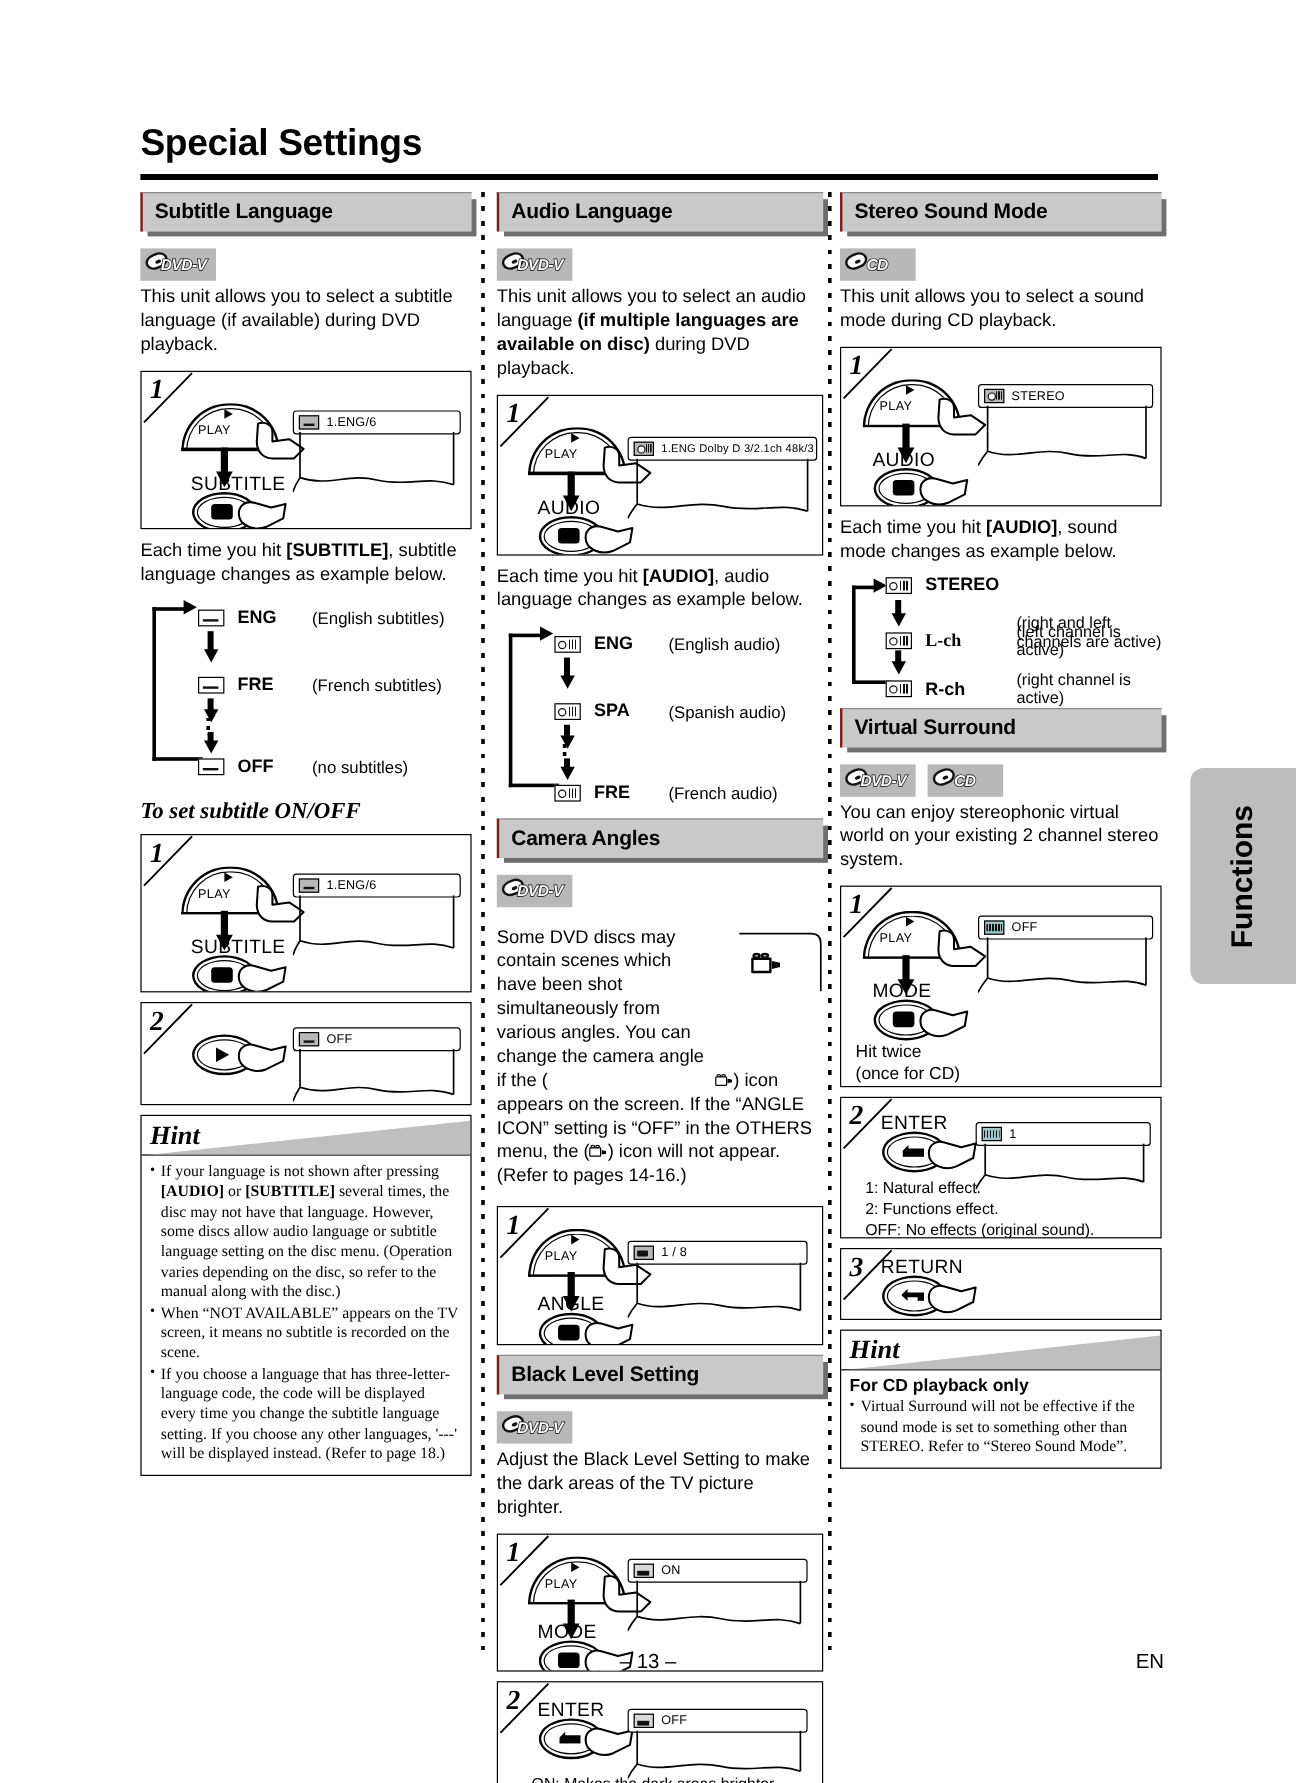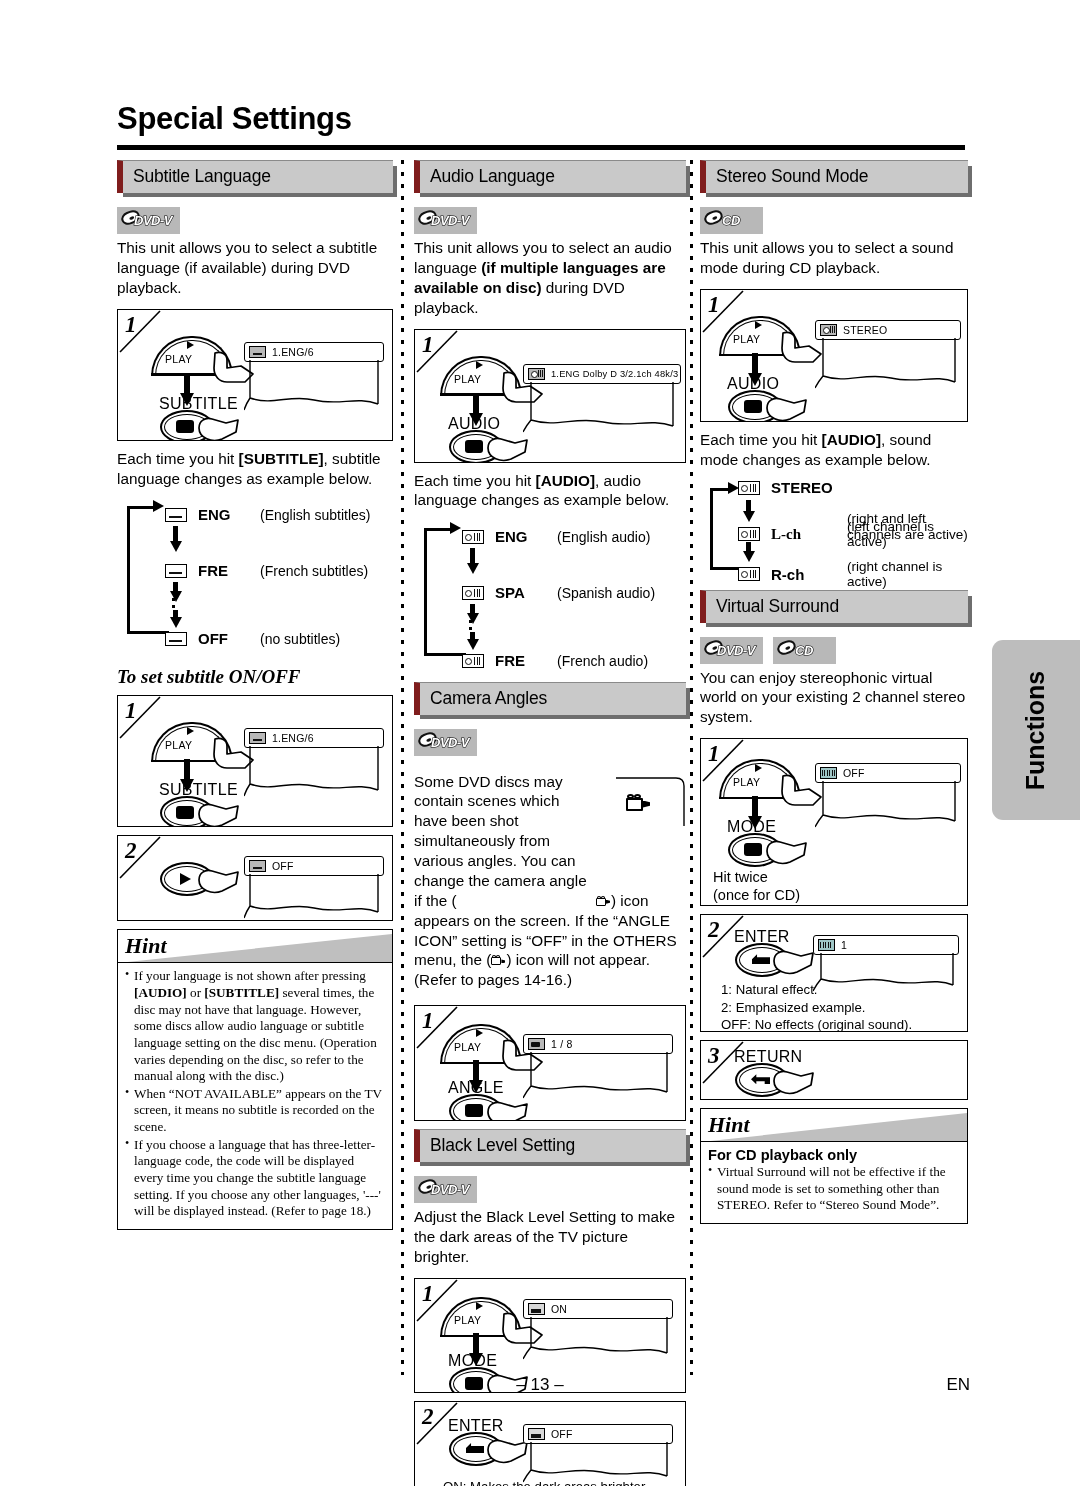--- a/index.html
+++ b/index.html
@@ -37,22 +37,22 @@
             repeating-linear-gradient(to bottom,#000 0 4px,transparent 4px 12px);
   }
   #dot1 { left:401px; }
   #dot2 { left:690px; }
 
   
   .sec-head {
     position:relative;
     background:#c9c9c9;
     border-top:1px solid #8a8a8a;
-    border-left:6px solid #7f1d1d;
-    font-size:17.5px; font-weight:normal;
+    border-left:2px solid #7f1d1d;
+    font-size:17.5px; font-weight:bold;
     padding:5px 8px 6px 10px;
     margin-bottom:14px;
     box-shadow: 5px 5px 0 -1px #6e6e6e;
     letter-spacing:-0.2px;
   }
 
   
   .badge-row { margin-bottom:4px; display:flex; gap:10px; }
   .badge {
     width:63px; height:27px; background:#b8b8b8;
@@ -902,21 +902,21 @@
           <span class="oicon vs"></span>
           <span class="txt">1</span>
         </div>
         <div class="wave" style="position:absolute;left:0;top:18px;">
           <svg width="146" height="44" viewBox="0 0 146 44">
               <path d="M8,0 L8,26 C8,26 3,32 0,38 M8,26 C32,34 50,22 76,28 C102,34 120,24 140,32 M140,0 L140,32" fill="none" stroke="#000" stroke-width="1.4"></path>
             </svg>
         </div>
       </div>
       <div class="cap" style="position:absolute;left:20px;top:66px;">1: Natural effect.</div>
-      <div class="cap" style="position:absolute;left:20px;top:84px;">2: Emphasized example.</div>
+      <div class="cap" style="position:absolute;left:20px;top:84px;">2: Functions effect.</div>
       <div class="cap" style="position:absolute;left:20px;top:101px;">OFF: No effects (original sound).</div>
     </div>
 
     <div class="figbox" style="height:60px">
       <svg class="stepslash" viewBox="0 0 46 44">
           <line x1="2" y1="42" x2="42" y2="1" stroke="#000" stroke-width="1.6"></line>
         </svg>
       <span class="stepnum">3</span>
       <div class="rbtn" style="left:34px; top:22px;">
         <span class="lbl">RETURN</span>

